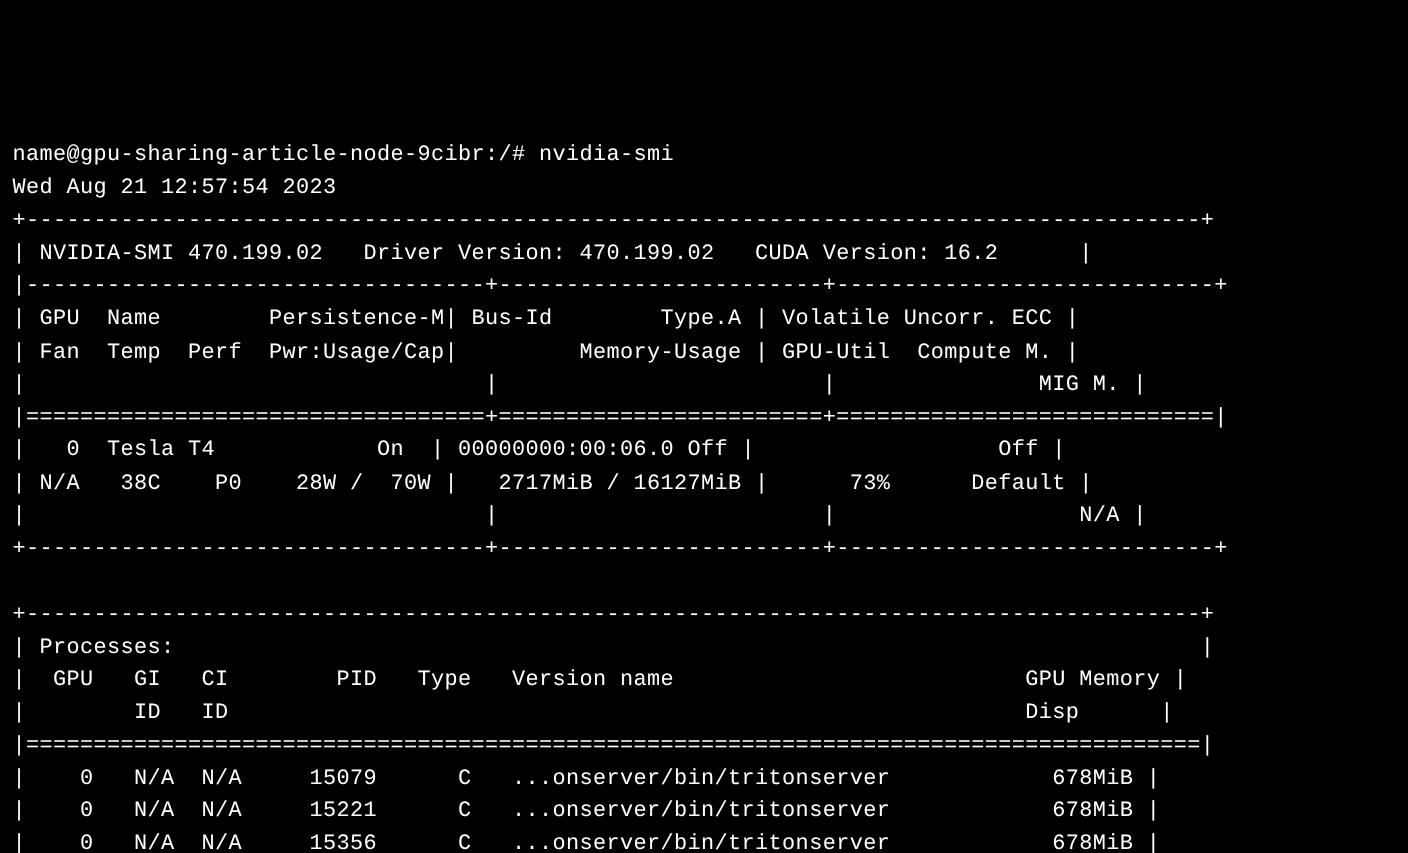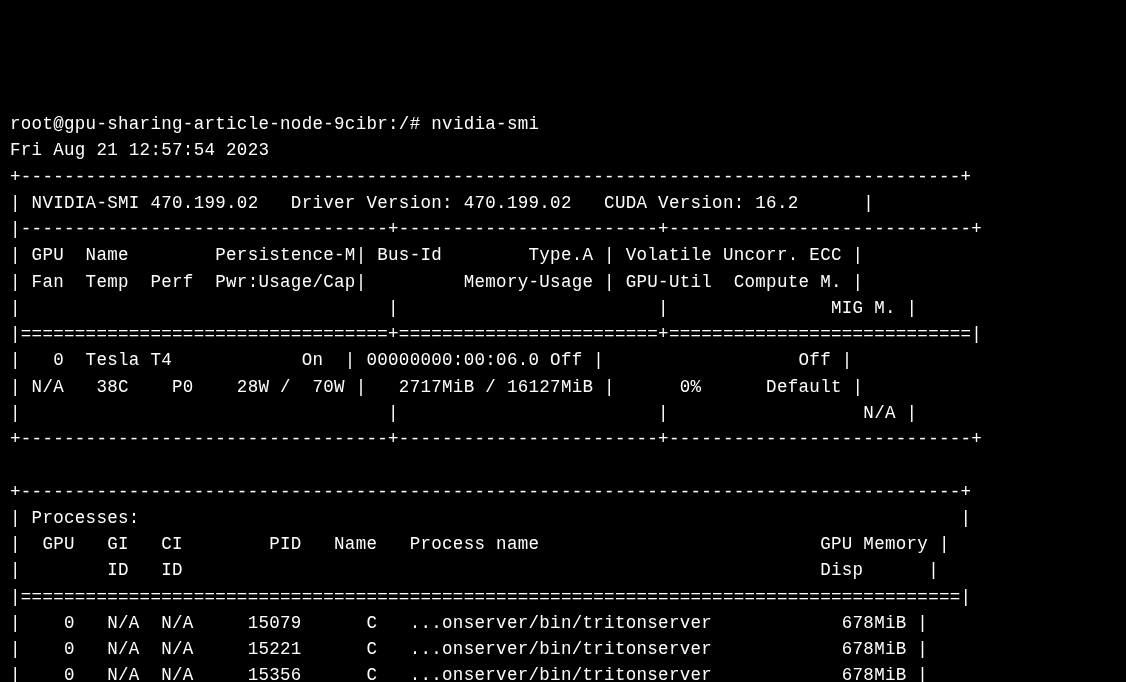--- a/index.html
+++ b/index.html
@@ -20,37 +20,37 @@
     }
     .terminal {
       width: 100%;
     }
   </style>
 </head>
 <body>
 
 
 
-<div class="terminal"><span>root@gpu-sharing-article-node-9cibr:/# </span><span>nvidia-smi</span>
-<span>Fri Aug 21 12:57:54 2023</span>
+<div class="terminal"><span>name@gpu-sharing-article-node-9cibr:/# </span><span>nvidia-smi</span>
+<span>Wed Aug 21 12:57:54 2023</span>
 <span>+---------------------------------------------------------------------------------------+</span>
 <span>| NVIDIA-SMI 470.199.02   Driver Version: 470.199.02   CUDA Version: 16.2      |</span>
 <span>|----------------------------------+------------------------+----------------------------+</span>
 <span>| GPU  Name        Persistence-M| Bus-Id        Type.A | Volatile Uncorr. ECC |</span>
 <span>| Fan  Temp  Perf  Pwr:Usage/Cap|         Memory-Usage | GPU-Util  Compute M. |</span>
 <span>|                                  |                        |               MIG M. |</span>
 <span>|==================================+========================+============================|</span>
 <span>|   0  Tesla T4            On  | 00000000:00:06.0 Off |                  Off |</span>
-<span>| N/A   38C    P0    28W /  70W |   2717MiB / 16127MiB |      0%      Default |</span>
+<span>| N/A   38C    P0    28W /  70W |   2717MiB / 16127MiB |      73%      Default |</span>
 <span>|                                  |                        |                  N/A |</span>
 <span>+----------------------------------+------------------------+----------------------------+</span>
 
 <span>+---------------------------------------------------------------------------------------+</span>
 <span>| Processes:                                                                            |</span>
-<span>|  GPU   GI   CI        PID   Name   Process name                          GPU Memory |</span>
+<span>|  GPU   GI   CI        PID   Type   Version name                          GPU Memory |</span>
 <span>|        ID   ID                                                           Disp      |</span>
 <span>|=======================================================================================|</span>
 <span>|    0   N/A  N/A     15079      C   ...onserver/bin/tritonserver            678MiB |</span>
 <span>|    0   N/A  N/A     15221      C   ...onserver/bin/tritonserver            678MiB |</span>
 <span>|    0   N/A  N/A     15356      C   ...onserver/bin/tritonserver            678MiB |</span>
 
 
 </div>
 
 

